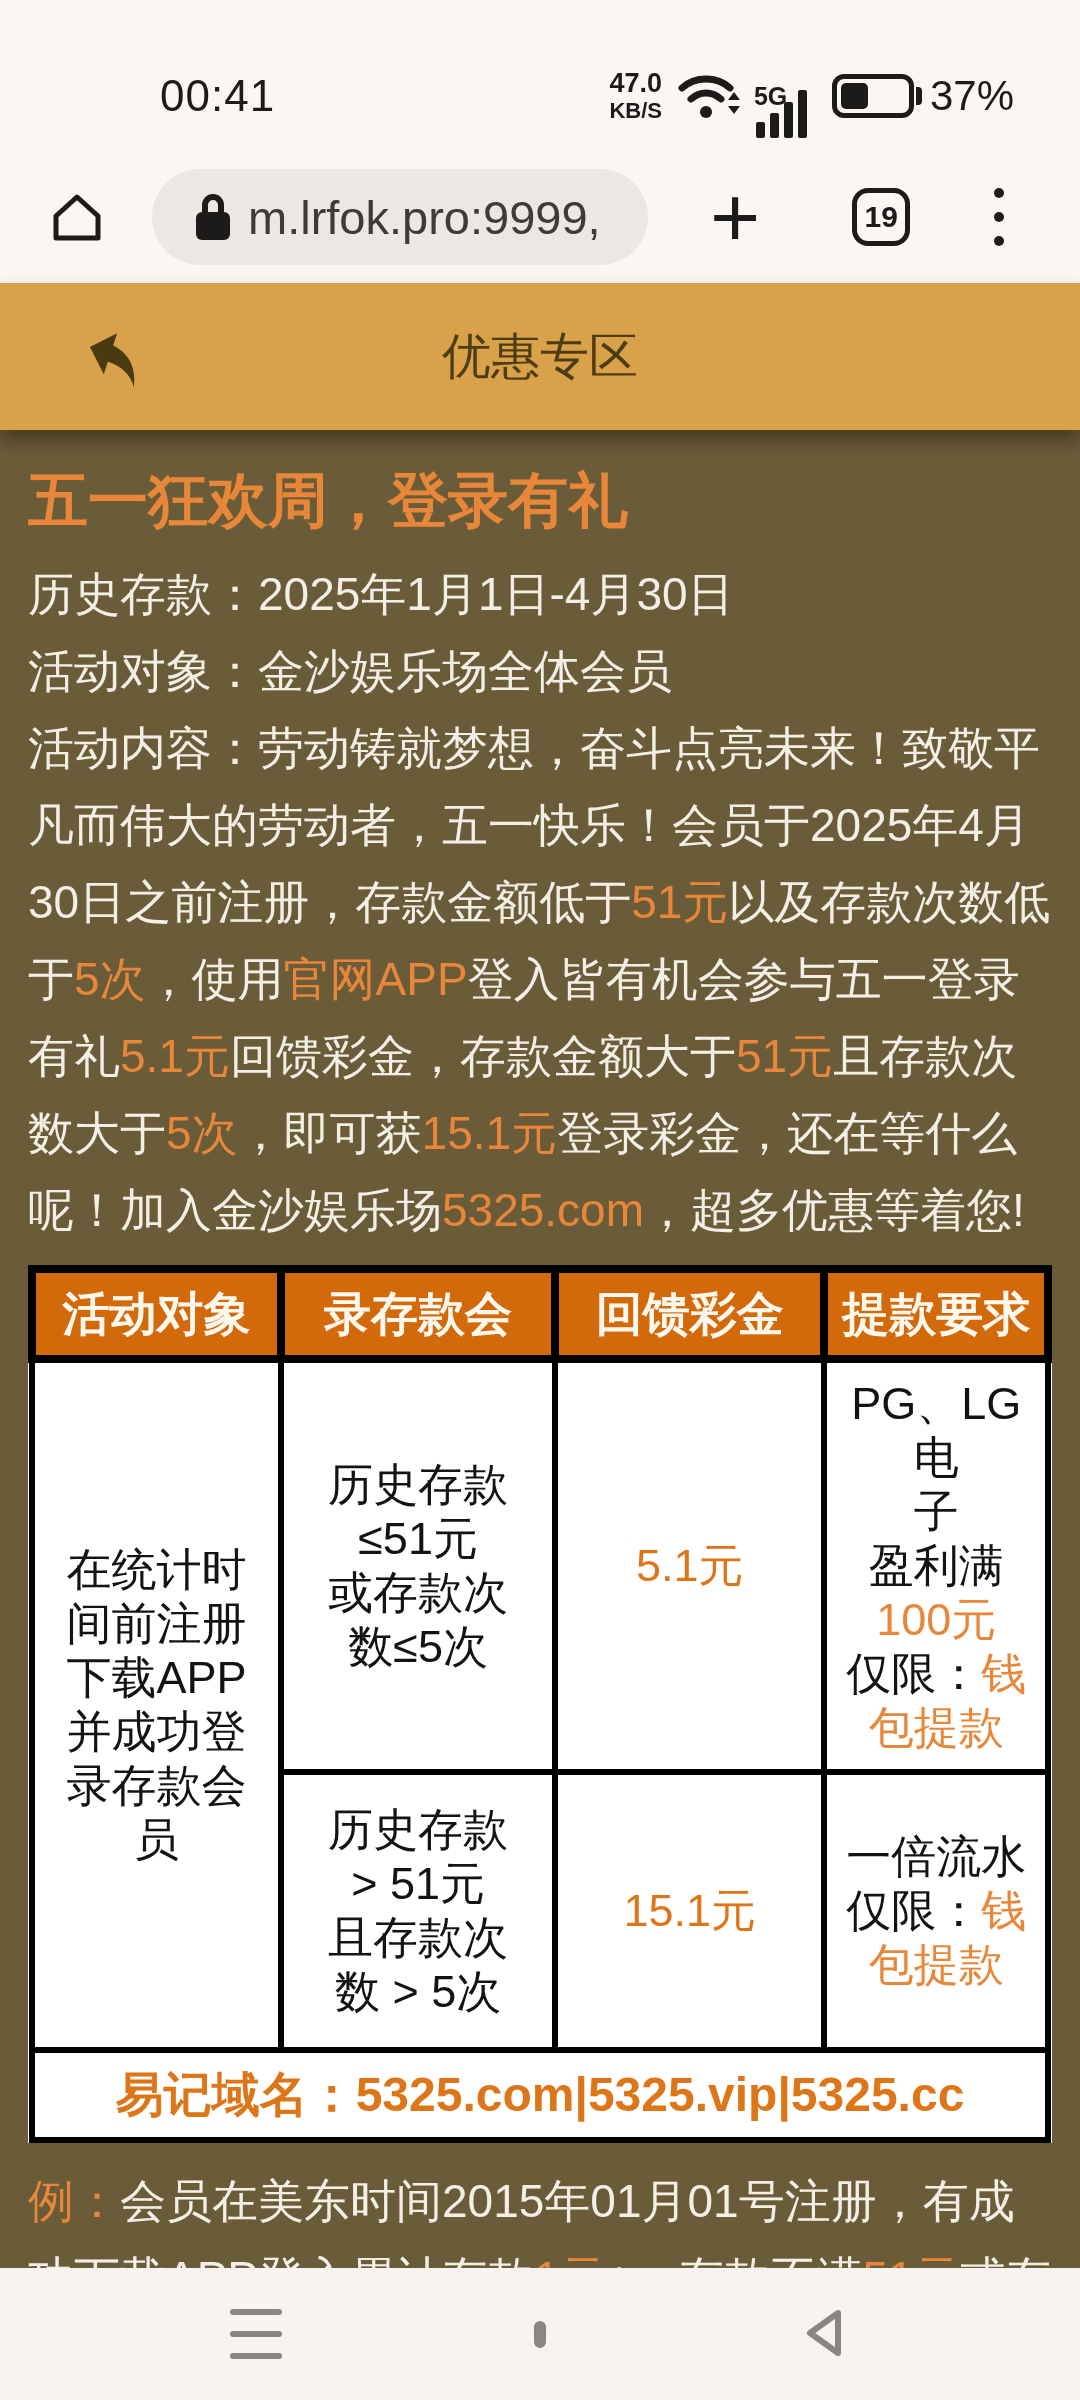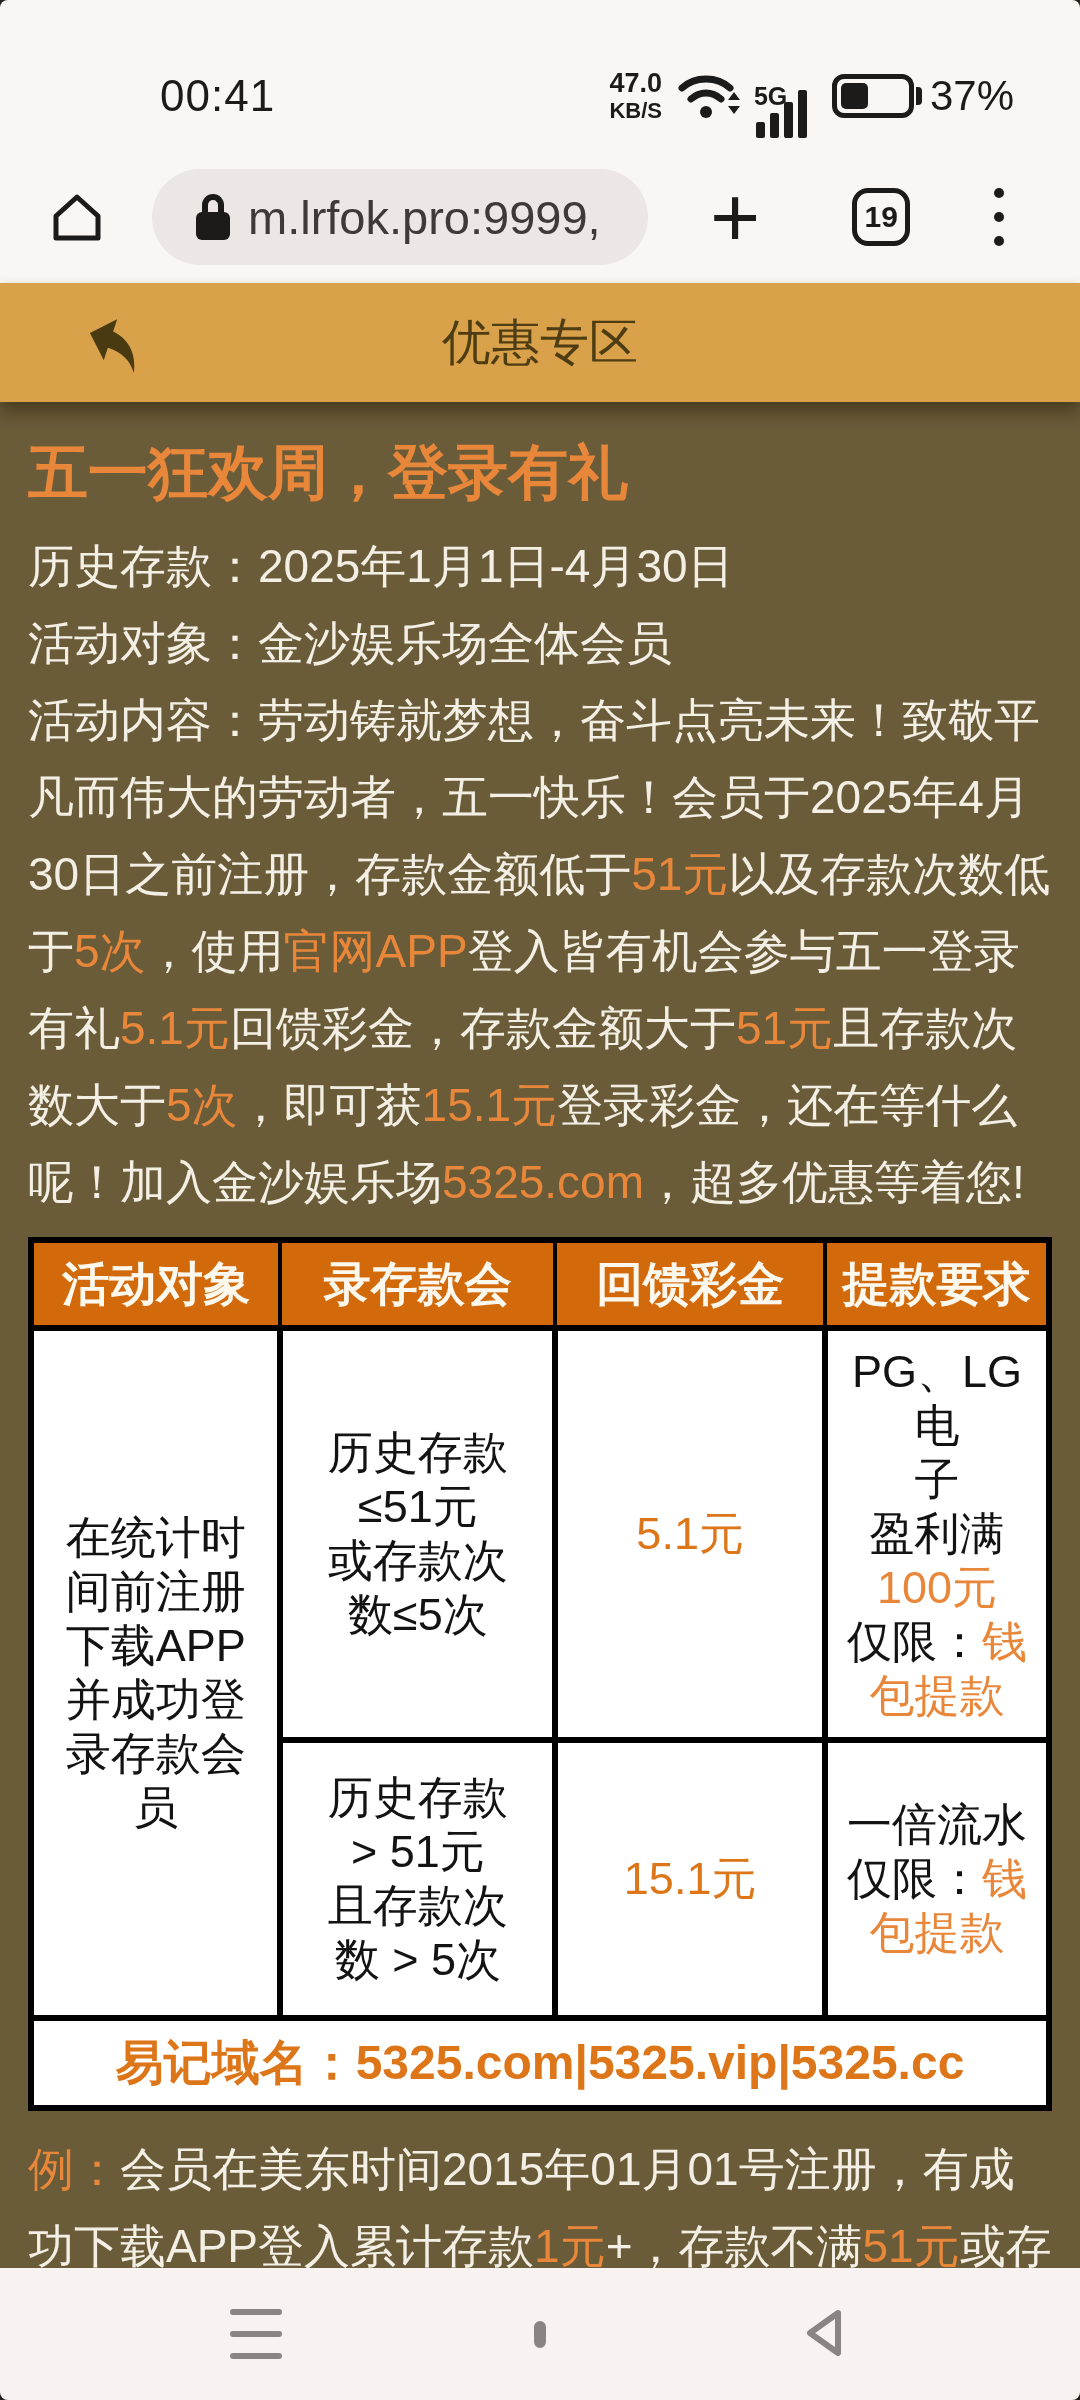--- a/index.html
+++ b/index.html
@@ -7,21 +7,21 @@
     --gold:#d8a14a; --header-ink:#4e3d13;
     --page-bg:#6a5b39; --text:#f3efe4; --accent:#e8873a; --accent-deep:#dd7519;
     --th-bg:#d2690a; --nav-bg:#f8f2f0; --nav-icon:#8a8583;
   }
   *{box-sizing:border-box;margin:0;padding:0;}
   html,body{background:#222;}
   .phone{
     width:1080px;height:2400px;overflow:hidden;display:flex;flex-direction:column;
     background:var(--page-bg);
     font-family:"Liberation Sans","DejaVu Sans",sans-serif;color:var(--text);
-    margin:0 auto;position:relative;border-radius:8px;
+    margin:0 auto;position:relative;
   }
   
   .statusbar{height:165px;background:var(--chrome-bg);display:flex;align-items:center;
     padding:26px 66px 0 160px;color:var(--ink);}
   .clock{font-size:44px;font-weight:500;letter-spacing:1px;}
   .status-right{margin-left:auto;display:flex;align-items:center;gap:16px;}
   .speed{display:flex;flex-direction:column;align-items:center;line-height:1;}
   .speed .v{font-size:27px;font-weight:700;}
   .speed .u{font-size:22px;font-weight:700;margin-top:3px;}
   .wifi{position:relative;width:62px;height:52px;}
@@ -42,34 +42,34 @@
   .lock{width:34px;height:46px;position:relative;flex:0 0 auto;margin:0 18px 0 14px;}
   .lock .shackle{position:absolute;top:0;left:6px;width:22px;height:24px;border:6px solid var(--ink);border-bottom:none;border-radius:12px 12px 0 0;}
   .lock .bodyp{position:absolute;bottom:0;left:0;width:34px;height:28px;background:var(--ink);border-radius:6px;}
   .urltext{font-size:47px;color:#3f3a38;white-space:nowrap;}
   .plusbtn{background:none;border:none;font-size:86px;font-weight:300;color:var(--ink);margin-left:62px;line-height:1;cursor:pointer;}
   .tabbtn{margin-left:92px;width:58px;height:58px;border:5px solid var(--ink);border-radius:16px;
     background:none;display:flex;align-items:center;justify-content:center;font-size:30px;font-weight:700;color:var(--ink);cursor:pointer;}
   .kebab{margin-left:84px;background:none;border:none;display:flex;flex-direction:column;gap:14px;cursor:pointer;}
   .kebab i{width:10px;height:10px;border-radius:50%;background:var(--ink);}
   
-  .appheader{height:119px;background:var(--gold);position:relative;display:flex;align-items:center;justify-content:center;
+  .appheader{height:147px;background:var(--gold);position:relative;display:flex;align-items:center;justify-content:center;
     box-shadow:0 10px 16px rgba(30,22,2,.45);z-index:2;}
   .backbtn{position:absolute;left:78px;top:50%;transform:translateY(-50%);background:none;border:none;cursor:pointer;}
   .backbtn svg{transform:rotate(18deg);}
   .apptitle{font-size:49px;color:var(--header-ink);}
   
   .content{flex:1;overflow:hidden;padding:0 28px;font-size:46px;line-height:77px;}
   .promo-title{font-size:60px;line-height:1.3;font-weight:700;color:var(--accent);margin:32px 0 16px;}
   .content p{margin:0;}
   .hl{color:var(--accent);}
   
   table{width:100%;border-collapse:collapse;border:6px solid #000;margin:16px 0 20px;
     font-size:45px;line-height:54px;background:#fff;color:#131313;}
-  th{background:var(--th-bg);color:#fdf8ee;font-weight:700;font-size:47px;border:4px solid #000000;padding:14px 4px;}
+  th{background:var(--th-bg);color:#fdf8ee;font-weight:700;font-size:47px;border:8px solid #000000;padding:14px 4px;}
   td{background:#fff;border:6px solid #000;text-align:center;vertical-align:middle;padding:14px 6px;}
   .pre{white-space:pre-line;}
   .row1 td{height:268px;}
   .row2 td{height:278px;}
   .cell-accent{color:var(--accent-deep);}
   .domain-cell{font-weight:700;font-size:48px;color:var(--accent-deep);padding:12px 4px;line-height:60px;}
   
   .navbar{height:132px;background:var(--nav-bg);display:flex;align-items:center;z-index:2;}
   .navwrap{width:620px;margin:0 auto;display:flex;justify-content:space-between;align-items:center;}
   .navbtn{background:none;border:none;cursor:pointer;display:block;}

